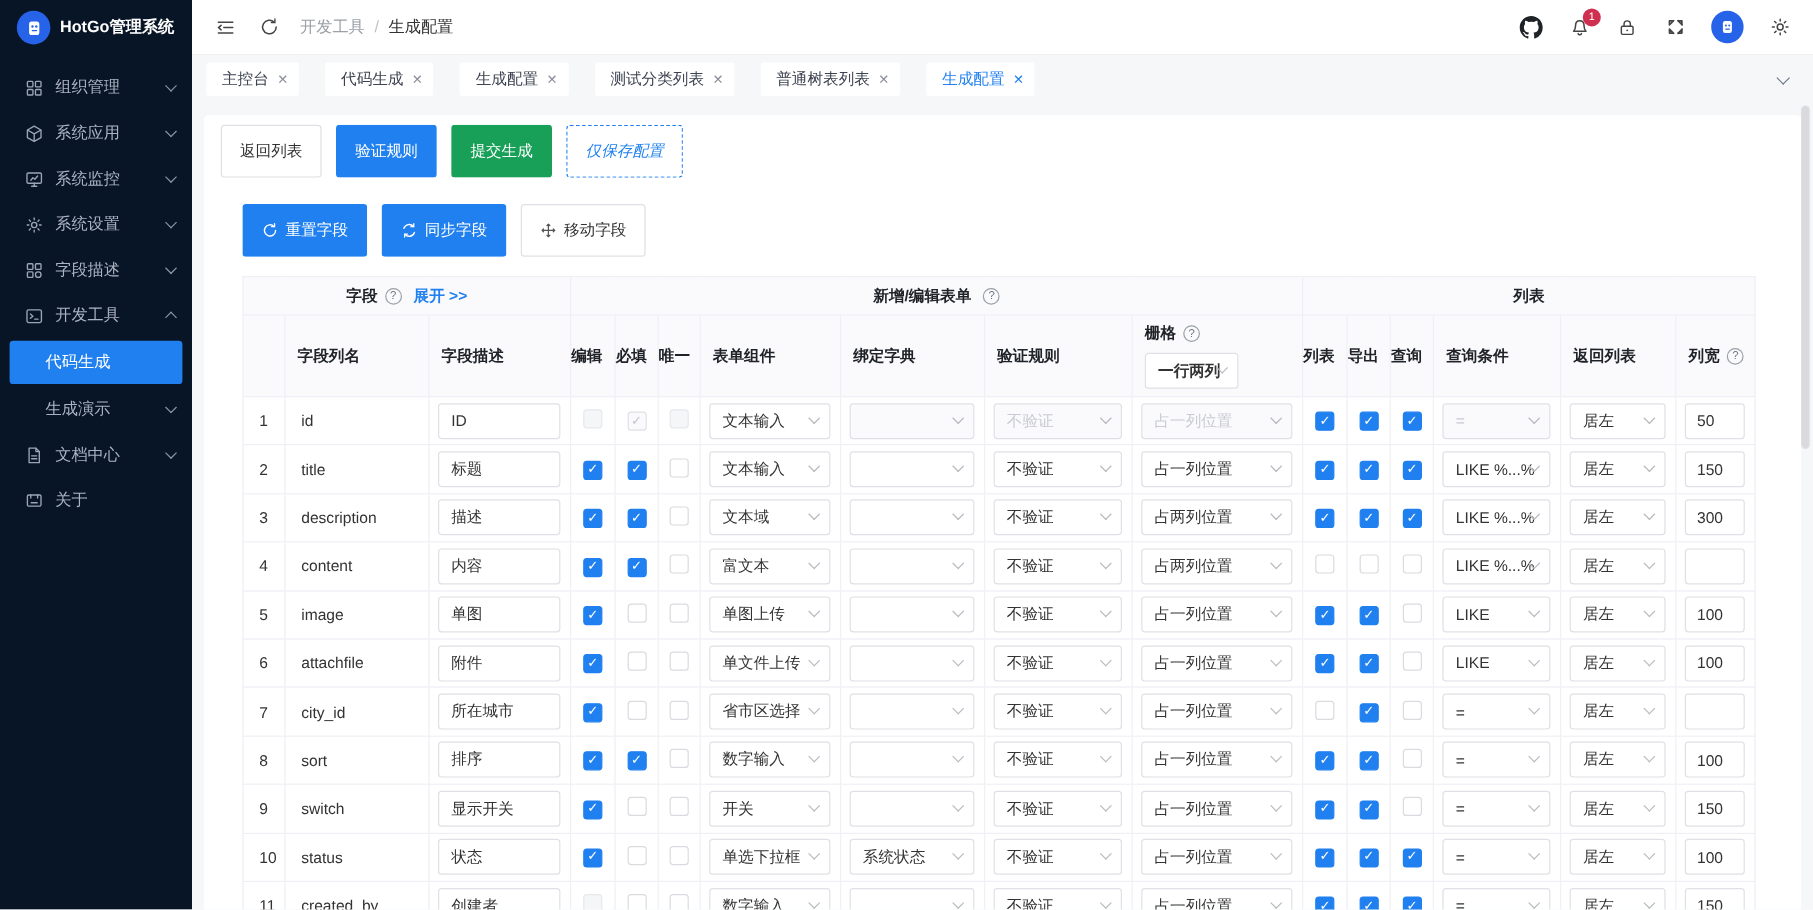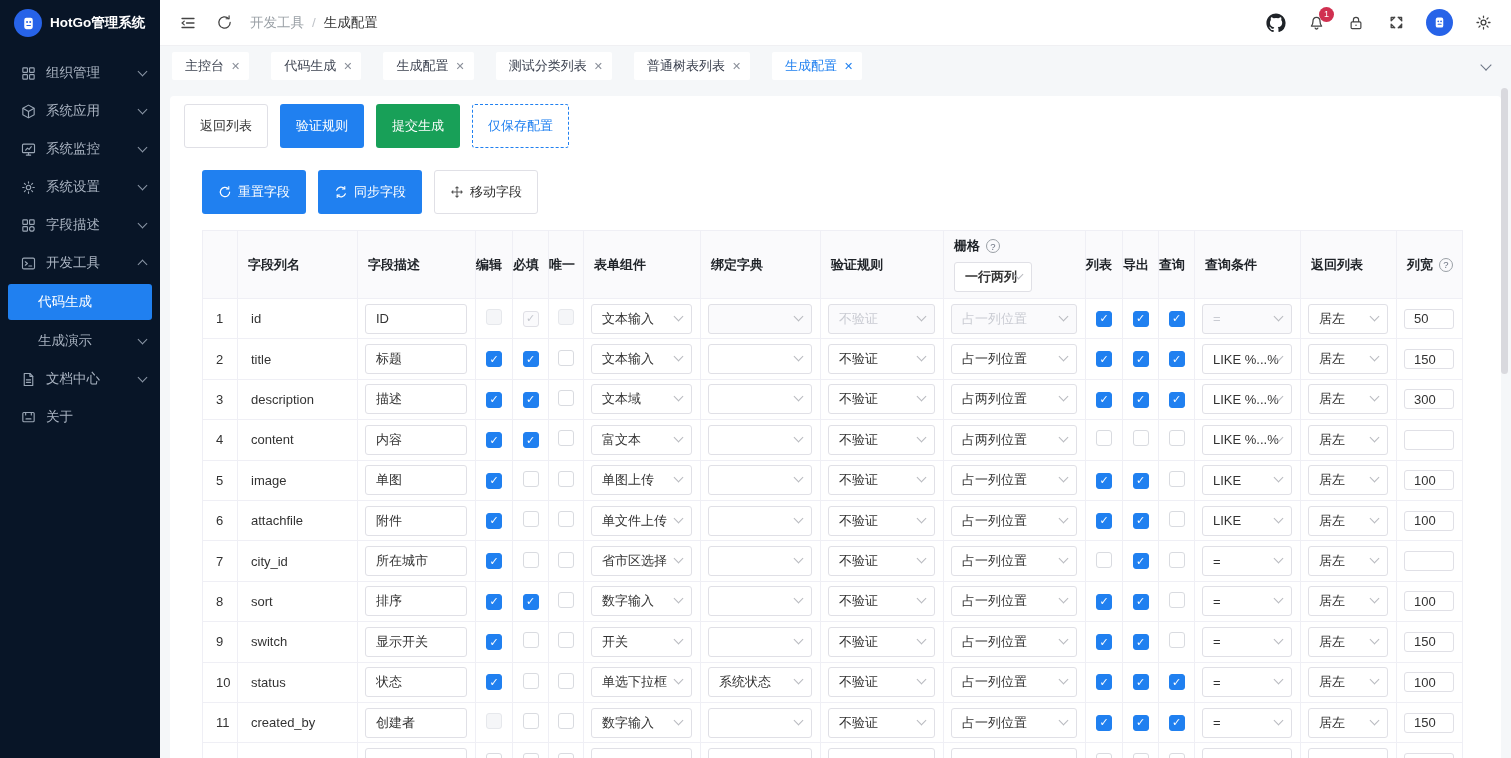--- a/index.html
+++ b/index.html
@@ -51,21 +51,21 @@
   .card { background:#fff; border-radius:4px; height:110%; }
   .card-top { display:flex; align-items:flex-start; justify-content:space-between; padding:4px 26px 0 14px; }
   .ctabs { display:flex; }
   .ctab { height:34px; display:flex; align-items:center; padding:0 17px; font-size:13.5px; color:#333; background:#fafafc; border:1px solid #efeff5; margin-left:-1px; cursor:pointer; border-radius:3px 3px 0 0; }
   .ctab.active { background:#fff; color:#2080f0; border-bottom-color:#fff; }
   .actions { display:flex; gap:12px; margin-top:4px; }
   .btn { display:inline-flex; align-items:center; justify-content:center; gap:6px; height:44px; padding:0 15px; border-radius:3px; font-size:13px; cursor:pointer; border:1px solid transparent; white-space:nowrap; }
   .btn.default { background:#fff; border-color:#e0e0e6; color:#333; }
   .btn.primary { background:#2080f0; color:#fff; }
   .btn.success { background:#18a058; color:#fff; }
-  .btn.dashed { background:#fff; border:1px dashed #2080f0; color:#2080f0; }
+  .btn.dashed { background:#fff; border:1px dashed #2080f0; color:#2080f0;font-style:italic; }
   .card-body { padding:22px 0 0 32px; }
   .toolbar { display:flex; gap:12px; }
   .toolbar .btn svg { display:block; }
 
   
   table.gen { border-collapse:collapse; table-layout:fixed; width:1260px; margin-top:16px; font-size:13px; color:#333; }
   .gen th, .gen td { border:1px solid #efeff5; vertical-align:middle; }
   .gen thead th { background:#fafafc; font-weight:700; color:#1f2328; text-align:left; }
   .gen .grp { height:32px; text-align:center; }
   .grp-inner { display:flex; align-items:center; justify-content:center; gap:10px; }
@@ -75,21 +75,21 @@
   .link { color:#2080f0; cursor:pointer; font-weight:700; }
   .hwrap { display:inline-flex; align-items:center; gap:6px; }
   .grid-th .grid-lab { display:flex; align-items:center; gap:6px; margin-bottom:7px; }
   .grid-sel { width:78px; height:28px; }
   .gen td { height:40.4px; }
   .gen td.idx { padding-left:13px; color:#333; }
   .gen td.txt { padding-left:13px; }
   .gen td.ctr { text-align:center; }
   .gen td.pad { padding:0 8px 0 7px; }
   .tinp { width:100%; height:30px; border:1px solid #e0e0e6; border-radius:3px; padding:0 10px; font-size:13px; color:#333; font-family:inherit; background:#fff; outline:none; }
-  .winp { width:100%; height:20px; border:1px solid #e0e0e6; border-radius:3px; padding:0 9px; font-size:13px; color:#333; font-family:inherit; outline:none; }
+  .winp { width:100%; height:30px; border:1px solid #e0e0e6; border-radius:3px; padding:0 9px; font-size:13px; color:#333; font-family:inherit; outline:none; }
   .sel { position:relative; display:flex; align-items:center; height:30px; border:1px solid #e0e0e6; border-radius:3px; background:#fff; padding:0 22px 0 10px; cursor:pointer; color:#333; white-space:nowrap; overflow:hidden; }
   .sel .caret { position:absolute; right:9px; top:50%; margin-top:-6px; width:7px; height:7px; border-right:1.3px solid #b8babf; border-bottom:1.3px solid #b8babf; transform:rotate(45deg); }
   .sel.dis { background:#fafafc; color:#c9cbd2; cursor:not-allowed; }
   .cb { width:16px; height:16px; border:1px solid #d9dbe0; border-radius:3px; background:#fff; display:inline-flex; align-items:center; justify-content:center; cursor:pointer; }
   .cb .tick { font-size:11px; line-height:1; color:#fff; font-weight:700; }
   .cb.on { background:#2080f0; border-color:#2080f0; }
   .cb.dis { background:#f5f6f8; border-color:#e6e8ec; cursor:not-allowed; }
   .cb.dis-on { background:#fafafc; border-color:#e0e0e6; cursor:not-allowed; }
   .cb.dis-on .tick { color:#c3c6cd; }
 
@@ -356,20 +356,42 @@
               <col style="width:123px">
               <col style="width:142px">
             <col style="width:37px">
               <col style="width:36px">
               <col style="width:36px">
             <col style="width:106px">
               <col style="width:96px">
               <col style="width:66px">
           </colgroup>
           <thead>
+            <tr class="grprow">
+              <th class="grp" colspan="3">
+                <span class="grp-inner">
+                  <span class="hwrap">
+                      <span>字段</span>
+                      <span class="help">?</span>
+                    </span>
+                  <span class="link">展开 &gt;&gt;</span>
+                </span>
+              </th>
+              <th class="grp" colspan="7">
+                <span class="grp-inner">
+                    <span>新增/编辑表单</span>
+                    <span class="help">?</span>
+                  </span>
+              </th>
+              <th class="grp" colspan="6">
+                <span class="grp-inner">
+                    <span>列表</span>
+                  </span>
+              </th>
+            </tr>
             <tr class="colhead">
               <th></th>
               <th>字段列名</th>
               <th>字段描述</th>
               <th class="cbh">编辑</th>
               <th class="cbh">必填</th>
               <th class="cbh">唯一</th>
               <th>表单组件</th>
               <th>绑定字典</th>
               <th>验证规则</th>

